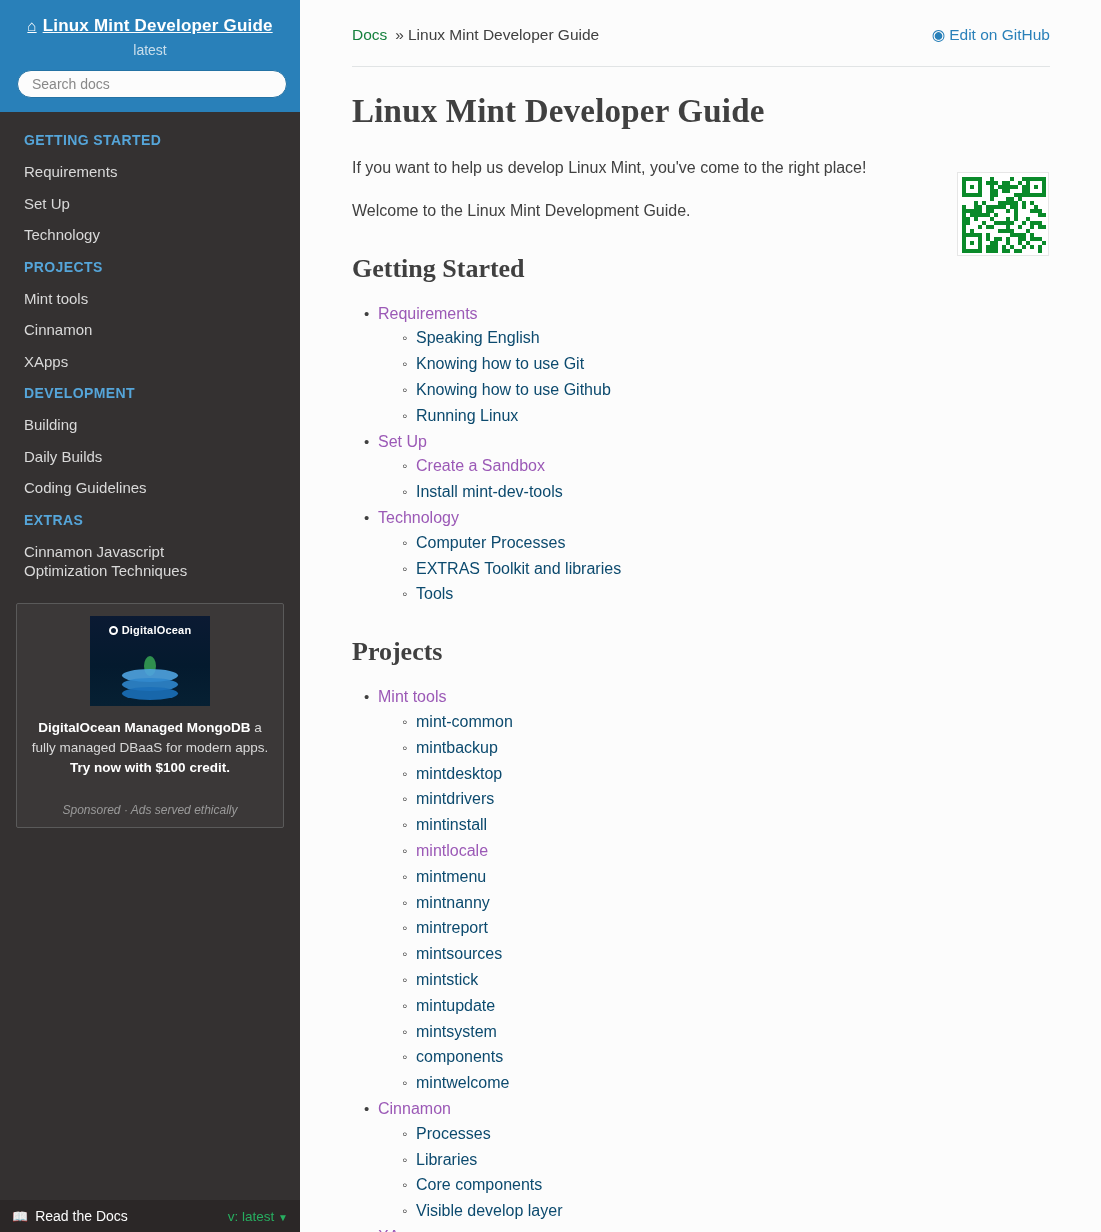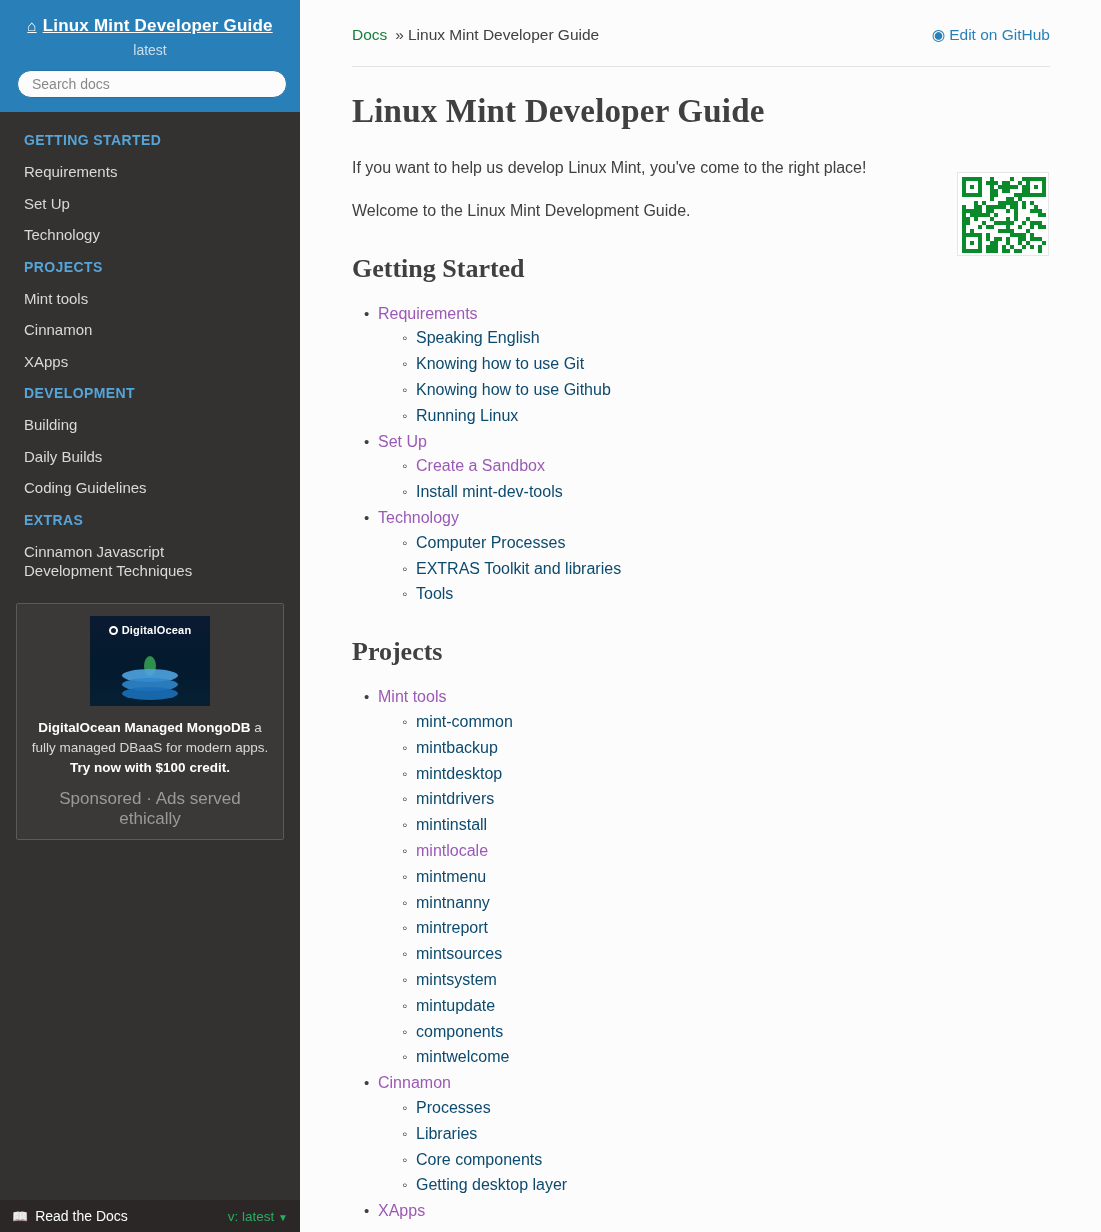--- a/index.html
+++ b/index.html
@@ -122,23 +122,24 @@
     width: 12px; height: 20px; border-radius: 50% 50% 50% 50%;
     background: #2f8f4e;
   }
   .ad-text {
     color: #d9d9d9;
     font-size: 13.5px;
     line-height: 1.5;
   }
   .ad-text b { color: #fff; }
   .ad-foot {
-    margin-top: 10px;
+    margin-top: 24px;
     color: #9a9a9a;
-    font-size: 17px;
+    font-size: 12px;
+    font-style: italic;
   }
 
   
   .side-footer {
     position: absolute;
     left: 0; bottom: 0;
     width: 300px;
     height: 32px;
     background: #2b2727;
     color: #fcfcfc;
@@ -258,21 +259,21 @@
       <a class="nav-item" href="#">Mint tools</a>
       <a class="nav-item" href="#">Cinnamon</a>
       <a class="nav-item" href="#">XApps</a>
 
       <div class="nav-caption">DEVELOPMENT</div>
       <a class="nav-item" href="#">Building</a>
       <a class="nav-item" href="#">Daily Builds</a>
       <a class="nav-item" href="#">Coding Guidelines</a>
 
       <div class="nav-caption">EXTRAS</div>
-      <a class="nav-item" href="#" style="max-width:252px;">Cinnamon Javascript Development Techniques</a>
+      <a class="nav-item" href="#" style="max-width:252px;">Cinnamon Javascript Optimization Techniques</a>
     </div>
 
     <div class="ad-box">
       <div class="ad-img">
         <div class="ad-logo"><span class="dot"></span><span>DigitalOcean</span></div>
         <div class="ad-art">
           <span class="leaf"></span>
           <span class="disc d3"></span>
           <span class="disc d2"></span>
           <span class="disc d1"></span>
@@ -347,33 +348,34 @@
             <li><a class="toclink" href="#">mint-common</a></li>
             <li><a class="toclink" href="#">mintbackup</a></li>
             <li><a class="toclink" href="#">mintdesktop</a></li>
             <li><a class="toclink" href="#">mintdrivers</a></li>
             <li><a class="toclink" href="#">mintinstall</a></li>
             <li><a class="toclink visited" href="#">mintlocale</a></li>
             <li><a class="toclink" href="#">mintmenu</a></li>
             <li><a class="toclink" href="#">mintnanny</a></li>
             <li><a class="toclink" href="#">mintreport</a></li>
             <li><a class="toclink" href="#">mintsources</a></li>
+            <li><a class="toclink" href="#">mintstick</a></li>
+            <li><a class="toclink" href="#">mintupdate</a></li>
             <li><a class="toclink" href="#">mintsystem</a></li>
-            <li><a class="toclink" href="#">mintupdate</a></li>
             <li><a class="toclink" href="#">components</a></li>
             <li><a class="toclink" href="#">mintwelcome</a></li>
           </ul>
         </li>
         <li>
           <a class="toclink visited" href="#">Cinnamon</a>
           <ul>
             <li><a class="toclink" href="#">Processes</a></li>
             <li><a class="toclink" href="#">Libraries</a></li>
             <li><a class="toclink" href="#">Core components</a></li>
-            <li><a class="toclink" href="#">Getting desktop layer</a></li>
+            <li><a class="toclink" href="#">Visible develop layer</a></li>
           </ul>
         </li>
         <li>
           <a class="toclink visited" href="#">XApps</a>
           
         </li>
       </ul>
     </div>
 
     <div class="qr">

